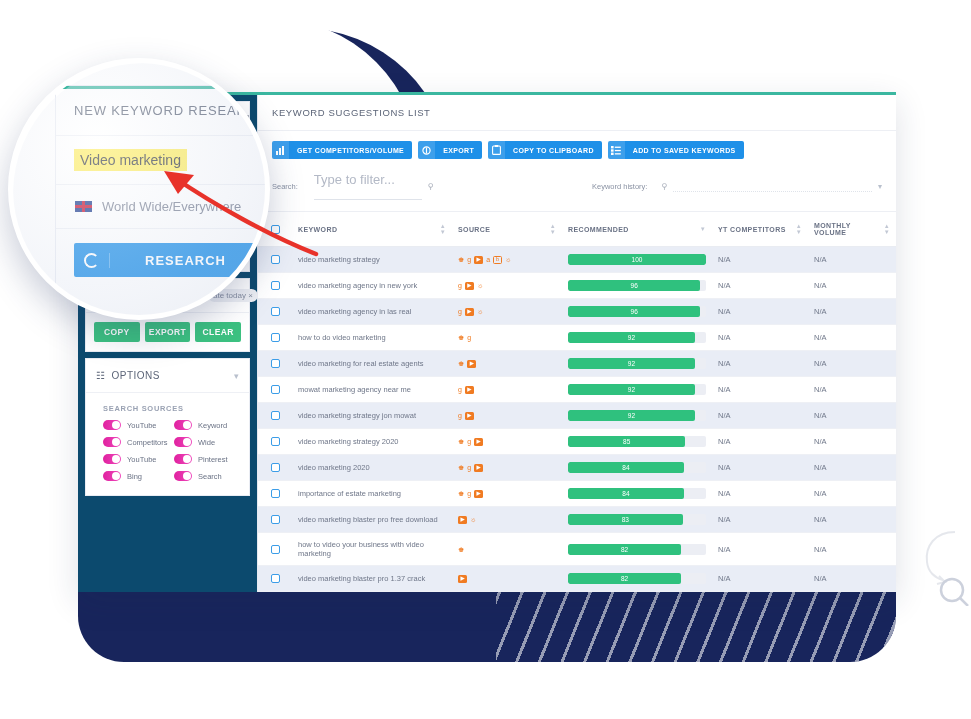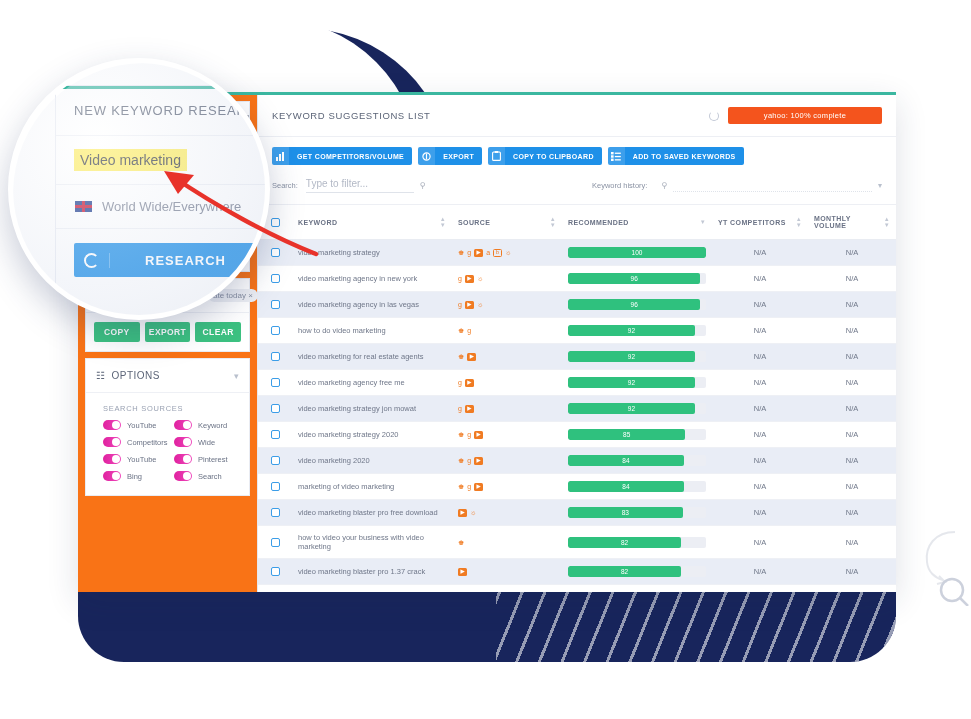--- a/index.html
+++ b/index.html
@@ -53,21 +53,21 @@
     overflow: hidden;
   }
   .app-window::before {
     content: ""; position: absolute; left: 0; top: 0;
     width: 100%; height: 3px; background: #3bb7a0;
   }
 
   
   .sidebar {
     width: 180px; flex: 0 0 180px;
-    background: #f97316;
+    background: #0c4a6e;
     border-right: 1px solid #e6e9f0;
     padding-top: 3px;
   }
   .panel-card {
     background: #fff;
     border: 1px solid #e9ecf3;
     margin: 6px 7px;
   }
   .panel-head {
     padding: 11px 10px;
@@ -127,21 +127,21 @@
     flex: 1; text-align: center; height: 20px; line-height: 20px;
     background: #3cc181; color: #fff; font-size: 8.5px;
     font-weight: bold; letter-spacing: .4px; border-radius: 2px; cursor: pointer;
   }
   .options-head {
     display: flex; align-items: center; gap: 6px;
     padding: 11px 10px; border-bottom: 1px solid #eef0f5;
     font-size: 10px; letter-spacing: .5px; color: #5c6578;
   }
   .options-head .chev { margin-left: auto; color: #b9c0cd; font-size: 9px; }
-  .sources-ttl { font-size: 7.5px; letter-spacing: .7px; color: #9aa2b3; padding: 11px 10px 7px 17px; }
+  .sources-ttl { font-size: 7.5px; letter-spacing: .7px; color: #9aa2b3; padding: 11px 10px 7px 17px; font-weight: bold; }
   .src-grid {
     display: grid; grid-template-columns: 1fr 1fr;
     gap: 7px 6px; padding: 0 10px 14px 17px;
   }
   .src { display: flex; align-items: center; gap: 6px; }
   .toggle {
     width: 18px; height: 10px; border-radius: 6px;
     background: linear-gradient(90deg,#e0219f,#ef4bbd);
     position: relative; flex: 0 0 18px; cursor: pointer;
   }
@@ -182,21 +182,21 @@
   }
   .tb-btn .tx { padding: 0 8px; font-size: 7px; font-weight: bold; letter-spacing: .35px; white-space: nowrap; }
 
   .filter-row {
     display: flex; align-items: center;
     padding: 5px 14px 11px; border-bottom: 1px solid #edeff4;
   }
   .fl-label { font-size: 7.5px; color: #8a92a3; margin-right: 8px; }
   .fl-input {
     width: 108px; border-bottom: 1px solid #dfe3ea;
-    font-size: 10px; color: #b3b9c6; padding-bottom: 3px;
+    font-size: 13px; color: #b3b9c6; padding-bottom: 12px; margin-left: 8px;
   }
   .mag { font-size: 8px; color: #a8aeba; margin-left: 6px; }
   .kh-wrap { margin-left: auto; display: flex; align-items: center; width: 290px; }
   .kh-line {
     flex: 1; border-bottom: 1px dotted #dfe3ea; height: 12px; margin-left: 6px;
   }
   .kh-chev { font-size: 8px; color: #b9c0cd; margin-left: 6px; }
 
   
   .tbl-wrap { flex: 1; overflow: hidden; }
@@ -239,21 +239,21 @@
     border-radius: 1.5px; font-size: 5.5px; color: #f07b22;
   }
   .bar-track {
     width: 100%; height: 11px; background: #eceef4; border-radius: 2px; overflow: hidden;
   }
   .bar-fill {
     height: 100%; background: #2fc17e; color: #fff;
     font-size: 6.5px; display: flex; align-items: center; justify-content: center;
     border-radius: 2px;
   }
-  .ctr { text-align: center; }
+  .ctr { }
 
   
   .mag-circle {
     position: absolute; left: 8px; top: 58px;
     width: 262px; height: 262px; border-radius: 50%;
     background: #ffffff;
     border: 5px solid #ffffff;
     box-shadow: 0 14px 34px rgba(40,55,100,.26);
     overflow: hidden; z-index: 10;
   }
@@ -406,24 +406,20 @@
               <span>Search</span>
             </div>
         </div>
       </section>
     </aside>
 
     <main class="main">
 
       <div class="main-head">
         <span class="ttl">KEYWORD SUGGESTIONS LIST</span>
-        <div class="head-right">
-          <span class="spinner-sm"></span>
-          <span class="status-badge">yahoo: 100% complete</span>
-        </div>
       </div>
 
       <div class="toolbar">
         <div class="tb-btn">
           <span class="ic">
             <svg width="9" height="9" viewBox="0 0 9 9">
                 <rect x="0" y="5" width="2" height="4" fill="#fff"></rect>
                 <rect x="3" y="2" width="2" height="7" fill="#fff"></rect>
                 <rect x="6" y="0" width="2" height="9" fill="#fff"></rect>
               </svg>
@@ -563,21 +559,21 @@
                     <div class="bar-fill" style="width:96%">96</div>
                   </div>
                 </td>
                 <td class="ctr">N/A</td>
                 <td class="ctr">N/A</td>
               </tr>
               <tr>
                 <td>
                   <div class="cb"></div>
                 </td>
-                <td>video marketing agency in las vegas</td>
+                <td>video marketing agency in las real</td>
                 <td>
                   <div class="src-cell">
                     <span class="sicon">g</span>
                     <span class="sicon box">▶</span>
                     <span class="sicon">☼</span>
                   </div>
                 </td>
                 <td>
                   <div class="bar-track">
                     <div class="bar-fill" style="width:96%">96</div>
@@ -621,21 +617,21 @@
                     <div class="bar-fill" style="width:92%">92</div>
                   </div>
                 </td>
                 <td class="ctr">N/A</td>
                 <td class="ctr">N/A</td>
               </tr>
               <tr>
                 <td>
                   <div class="cb"></div>
                 </td>
-                <td>video marketing agency free me</td>
+                <td>mowat marketing agency near me</td>
                 <td>
                   <div class="src-cell">
                     <span class="sicon">g</span>
                     <span class="sicon box">▶</span>
                   </div>
                 </td>
                 <td>
                   <div class="bar-track">
                     <div class="bar-fill" style="width:92%">92</div>
                   </div>
@@ -699,21 +695,21 @@
                     <div class="bar-fill" style="width:84%">84</div>
                   </div>
                 </td>
                 <td class="ctr">N/A</td>
                 <td class="ctr">N/A</td>
               </tr>
               <tr>
                 <td>
                   <div class="cb"></div>
                 </td>
-                <td>marketing of video marketing</td>
+                <td>importance of estate marketing</td>
                 <td>
                   <div class="src-cell">
                     <span class="sicon">♚</span>
                     <span class="sicon">g</span>
                     <span class="sicon box">▶</span>
                   </div>
                 </td>
                 <td>
                   <div class="bar-track">
                     <div class="bar-fill" style="width:84%">84</div>

